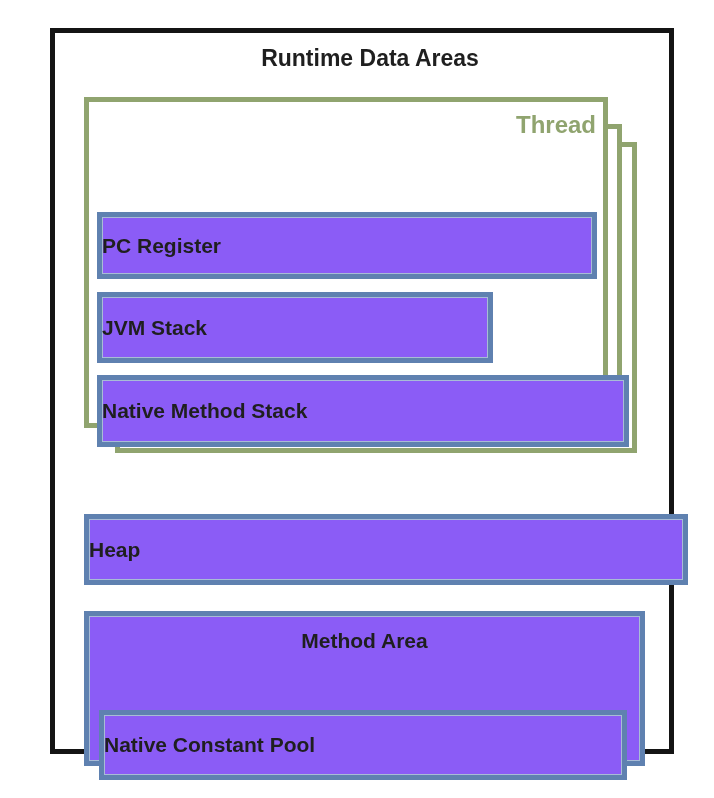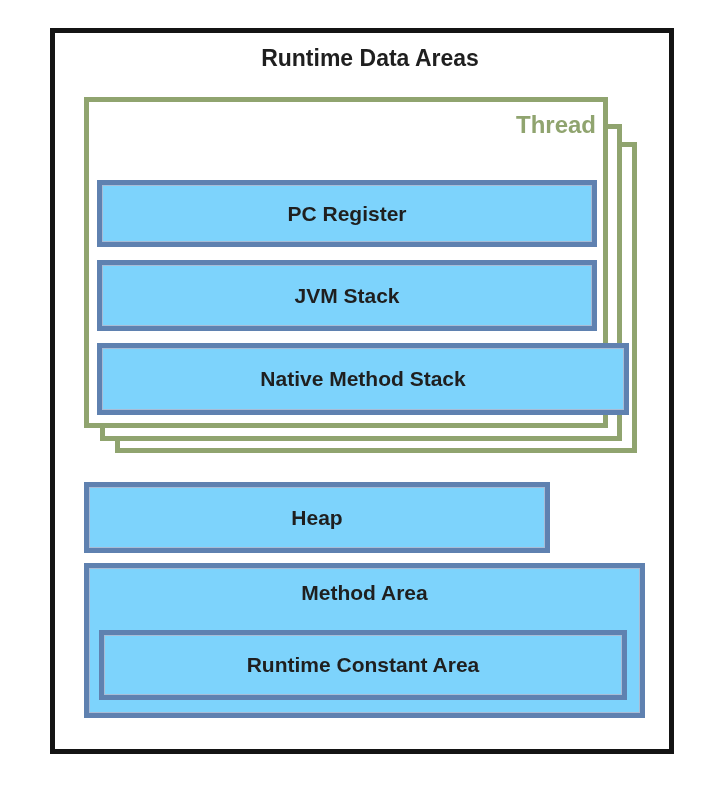--- a/index.html
+++ b/index.html
@@ -55,34 +55,35 @@
     font-size: 24px;
     font-weight: 600;
     color: #90a46f;
   }
   
   .bbox {
     position: absolute;
     border: 5px solid #5f81b0;
     box-shadow: inset 0 0 0 1px #a8bcd6;
     box-sizing: border-box;
-    background: #7dd3fc;
+    background: #8b5cf6;
     display: flex;
     align-items: center;
-    justify-content: center;
+    justify-content: flex-start;
     font-size: 21px;
     font-weight: bold;
     color: #1f1f1f;
+    margin-top: 32px;
   }
   .bbox.pc-register   { left: 8px; top: 78px;  width: 500px; height: 67px; }
-  .bbox.jvm-stack     { left: 8px; top: 158px; width: 500px; height: 71px; }
+  .bbox.jvm-stack     { left: 8px; top: 158px; width: 396px; height: 71px; }
   .bbox.native-stack  { left: 8px; top: 241px; width: 532px; height: 72px; }
-  .bbox.heap          { left: 29px; top: 449px; width: 466px; height: 71px; z-index: 3; }
+  .bbox.heap          { left: 29px; top: 449px; width: 604px; height: 71px; z-index: 3; }
   .bbox.method-area   {
-    left: 29px; top: 530px; width: 561px; height: 155px; z-index: 3;
+    left: 29px; top: 546px; width: 561px; height: 155px; z-index: 3;
     display: block;
   }
   .method-area-label {
     width: 100%;
     text-align: center;
     padding-top: 13px;
     font-size: 21px;
     font-weight: bold;
     color: #1f1f1f;
   }
@@ -117,18 +118,18 @@
       </div>
     </div>
 
     <div class="bbox heap">
       <span>Heap</span>
     </div>
 
     <div class="bbox method-area">
       <div class="method-area-label">Method Area</div>
       <div class="bbox runtime-constant-pool">
-        <span>Runtime Constant Area</span>
+        <span>Native Constant Pool</span>
       </div>
     </div>
 
   </div>
 </div>
 
 </body></html>

